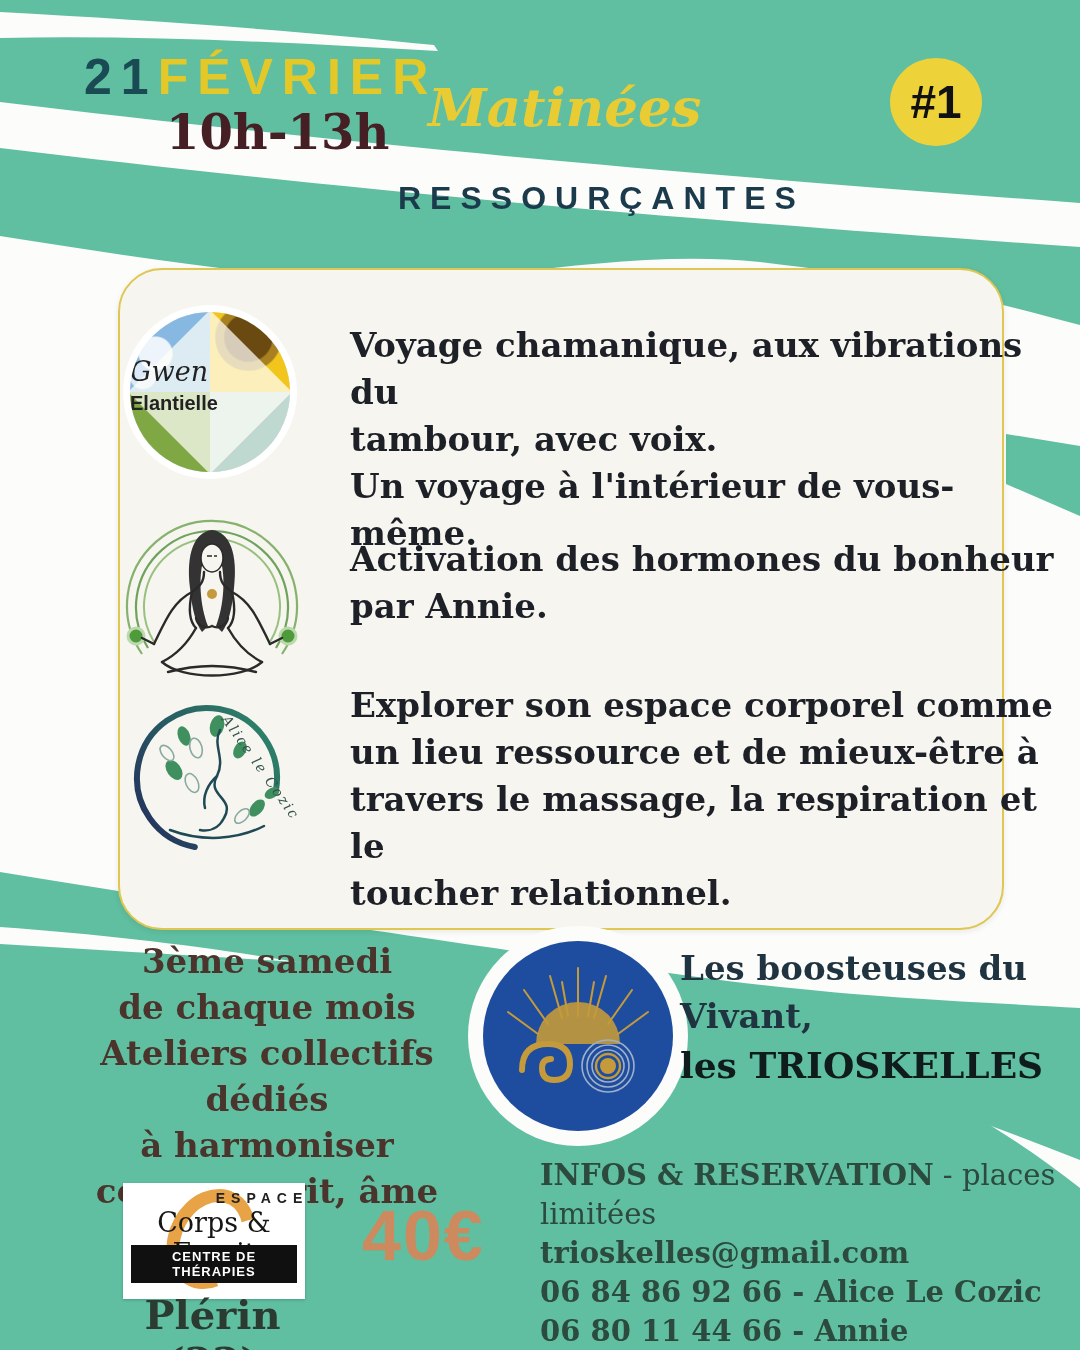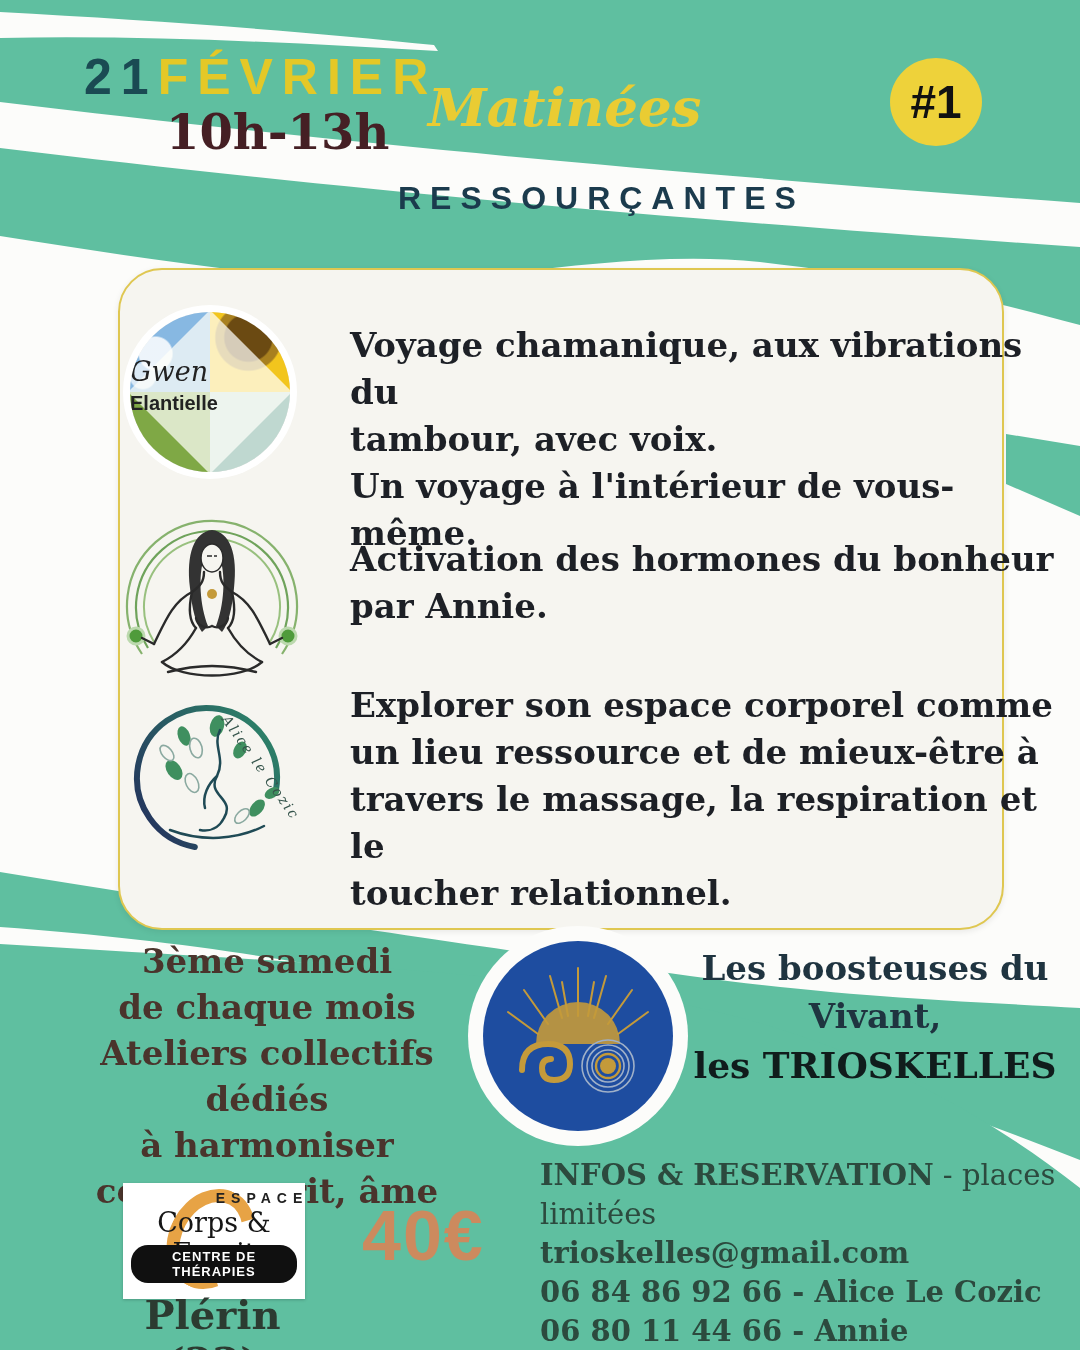--- a/index.html
+++ b/index.html
@@ -46,25 +46,25 @@
             color:#4A342C;line-height:46px;white-space:pre-line;}
   .espace{left:123px;top:1183px;width:182px;height:116px;background:#fff;overflow:hidden;
           box-shadow:0 1px 3px rgba(0,0,0,.2);}
   .g-ring{left:46px;top:4px;width:84px;height:104px;border:13px solid #E59C36;border-radius:50%;
           border-right-color:transparent;transform:rotate(28deg);opacity:.92;}
   .espace-t1{left:0;top:7px;width:182px;text-align:center;font-family:"Liberation Sans",sans-serif;
              font-size:14px;letter-spacing:6px;color:#222;font-weight:bold;margin-left:48px;}
   .espace-t2{left:0;top:24px;width:182px;text-align:center;font-size:27px;color:#161616;}
   .espace-t3{left:8px;top:62px;width:166px;text-align:center;background:#101010;color:#fff;
              font-family:"Liberation Sans",sans-serif;font-size:13px;font-weight:bold;
-             letter-spacing:1px;padding:4px 16px;border-radius:17px;}
+             letter-spacing:1px;padding:4px 16px;}
   .city{left:100px;top:1291px;width:225px;text-align:center;font-size:40px;font-weight:bold;color:#2C3B31;}
   .price{left:362px;top:1196px;font-family:"Liberation Sans",sans-serif;font-weight:bold;
          font-size:70px;color:#CC8A5E;letter-spacing:2px;}
-  .group{left:680px;top:944px;width:390px;text-align:center;color:#1F3440;}
+  .group{left:680px;top:944px;width:390px;color:#1F3440;}
   .group-l1,.group-l2{font-size:34px;font-weight:bold;line-height:48px;}
   .group-l3{font-size:36px;font-weight:bold;color:#101C1C;line-height:50px;}
   .contact{left:540px;top:1156px;color:#2C4A3E;font-size:29px;font-weight:bold;line-height:39px;}
   .contact .light{font-weight:normal;}
 </style>
 </head>
 <body>
 
 <div id="poster">
 

